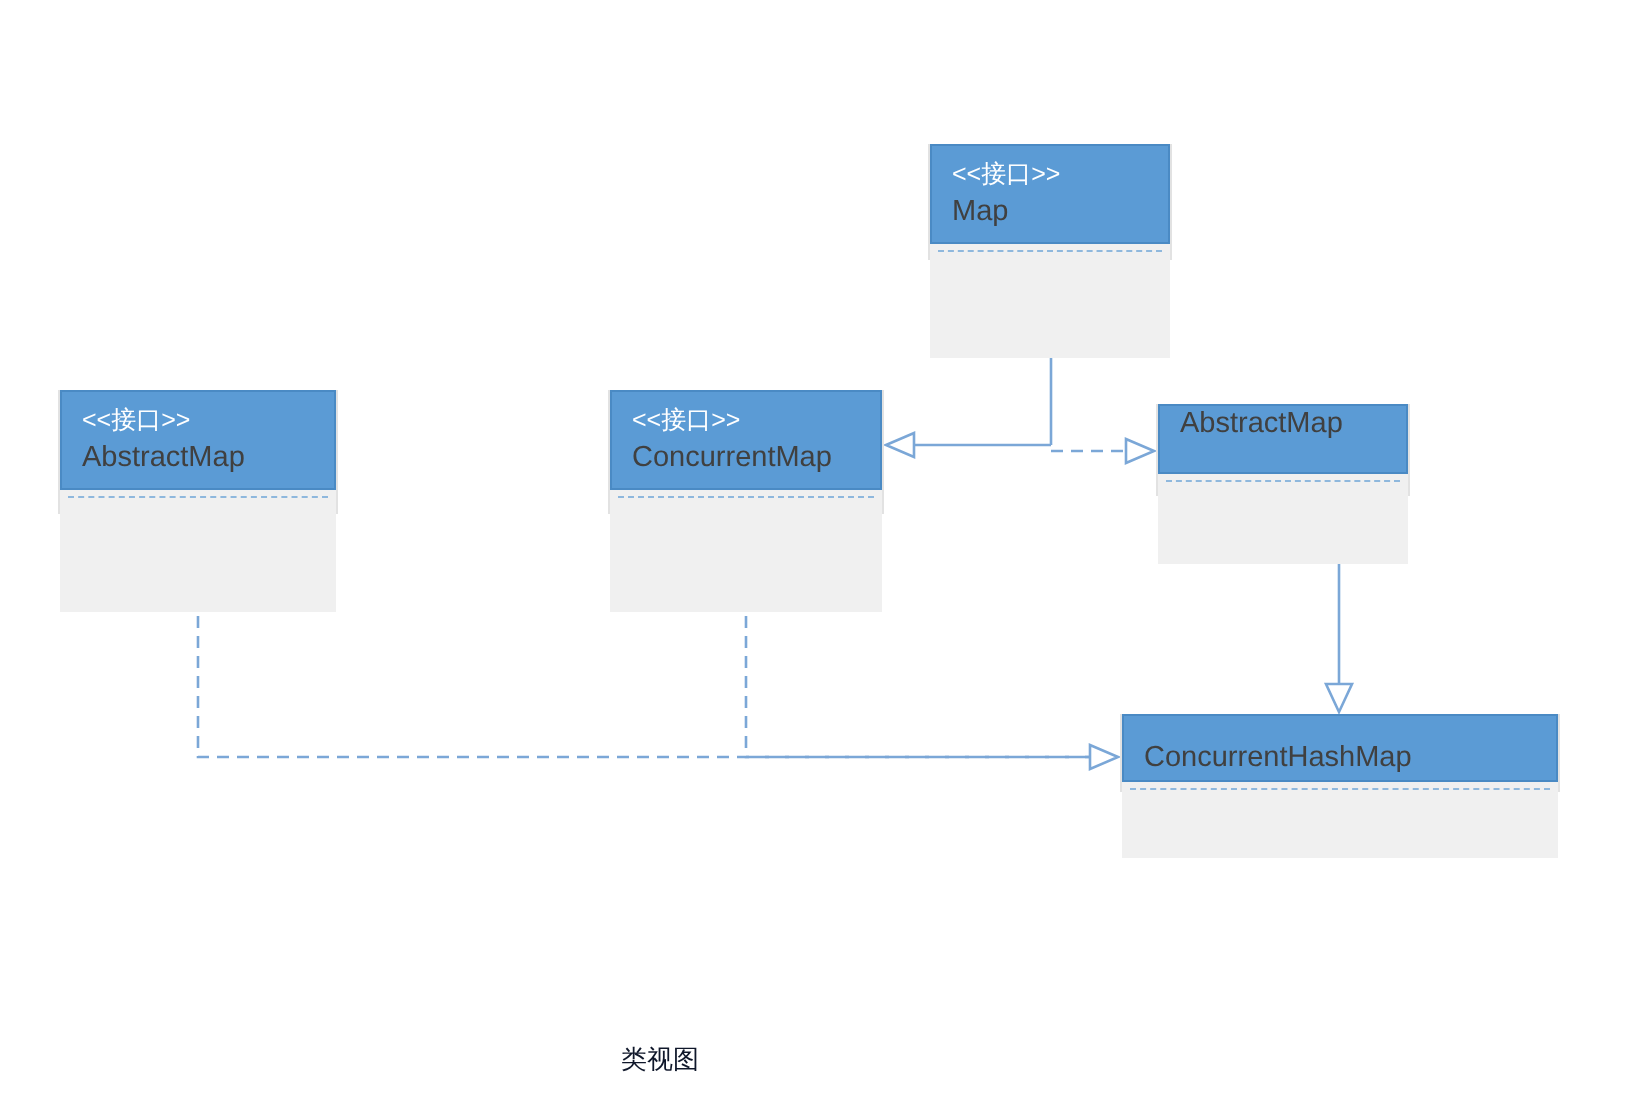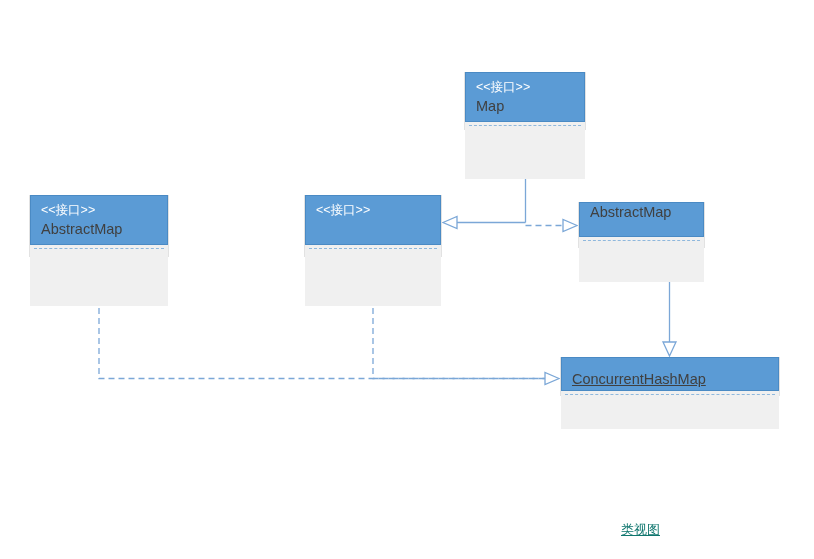--- a/index.html
+++ b/index.html
@@ -79,25 +79,24 @@
     z-index: 2;
     pointer-events: none;
   }
 
   
   #diagram-caption {
     position: absolute;
     left: 0;
     top: 521px;
     width: 660px;
-    text-align: right;
+    text-align: center;
     font-size: 13px;
-    color: #0f766e;
+    color: #0f172a;
     z-index: 6;
-    text-decoration: underline;
   }
 </style>
 </head>
 <body>
 
 <div id="canvas">
 
   <svg id="connectors" viewBox="0 0 814 559" width="814" height="559">
 
     <g>
@@ -141,33 +140,34 @@
     <div class="uml-header" style="height:50px;">
       <div class="uml-stereotype">&lt;&lt;接口&gt;&gt;</div>
       <div class="uml-name">AbstractMap</div>
     </div>
     <div class="uml-compartment"></div>
   </div>
 
   <div class="uml-box" style="left:304px; top:195px; width:138px; height:62px;">
     <div class="uml-header" style="height:50px;">
       <div class="uml-stereotype">&lt;&lt;接口&gt;&gt;</div>
+      <div class="uml-name">ConcurrentMap</div>
     </div>
     <div class="uml-compartment"></div>
   </div>
 
   <div class="uml-box" style="left:578px; top:202px; width:127px; height:46px;">
     <div class="uml-header" style="height:35px; display:flex; align-items:flex-start; padding-top:0; padding-bottom:0;">
       <div class="uml-name" style="margin-top:0;">AbstractMap</div>
     </div>
     <div class="uml-compartment" style="background:#f0f0f0;"></div>
   </div>
 
   <div class="uml-box" style="left:560px; top:357px; width:220px; height:39px;">
     <div class="uml-header" style="height:34px; display:flex; align-items:center; padding-top:0; padding-bottom:0;">
-      <div class="uml-name" style="margin-top:12px;text-decoration:underline;">ConcurrentHashMap</div>
+      <div class="uml-name" style="margin-top:12px;">ConcurrentHashMap</div>
     </div>
     <div class="uml-compartment"></div>
   </div>
 
   <div id="diagram-caption">类视图</div>
 
 </div>
 
 </body></html>

